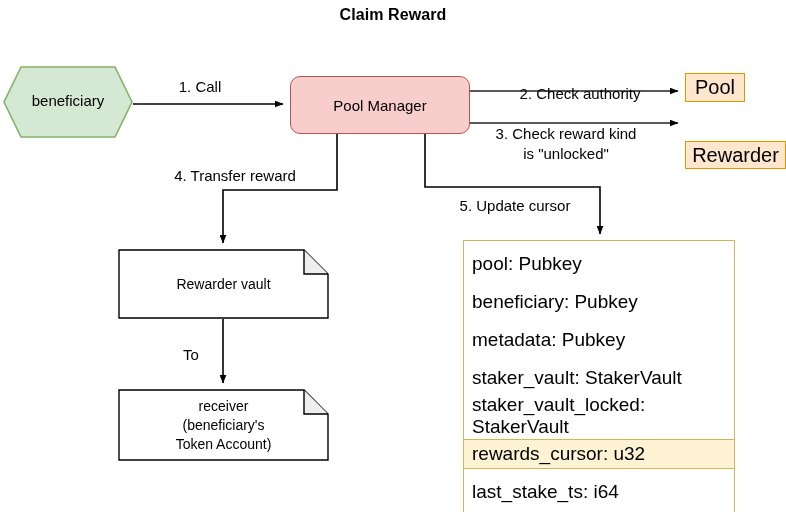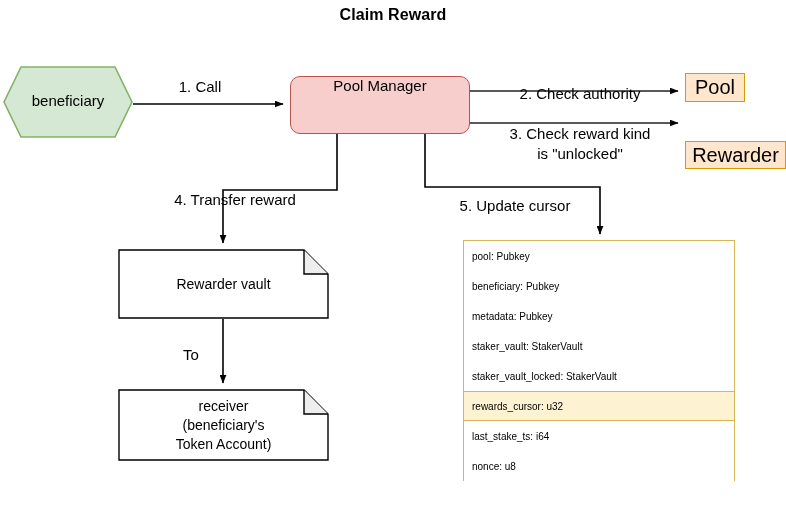--- a/index.html
+++ b/index.html
@@ -82,21 +82,21 @@
     position: absolute;
     left: 290px;
     top: 76px;
     width: 180px;
     height: 58px;
     background: #f8cecc;
     border: 1.6px solid #b85450;
     border-radius: 10px;
     box-sizing: border-box;
     display: flex;
-    align-items: flex-start;
+    align-items: center;
     justify-content: center;
     font-size: 15px;
     color: #000000;
   }
 
   
   .orange-box {
     position: absolute;
     background: #ffe6cc;
     border: 1.8px solid #d79b00;
@@ -149,36 +149,37 @@
     justify-content: center;
     font-size: 15px;
     color: #000000;
     box-sizing: border-box;
   }
   .staker-row {
     height: 30px;
     display: flex;
     align-items: center;
     padding-left: 8px;
-    font-size: 10px;
+    font-size: 19px;
     color: #000000;
     box-sizing: border-box;
     background: #ffffff;
+    margin-top: 8px;
   }
   .staker-row.highlight {
     background: #fdf3d3;
     border-top: 1.6px solid #d6b656;
     border-bottom: 1.6px solid #d6b656;
   }
 
   
   #label-call        { left: 140px; top: 77px;  width: 120px; }
   #label-check-auth  { left: 480px; top: 64px;  width: 200px; margin-top: 20px; }
-  #label-check-kind  { left: 470px; top: 124px; width: 220px; }
-  #label-transfer    { left: 145px; top: 166px; width: 180px; margin-top: 24px; }
+  #label-check-kind  { left: 456px; top: 124px; width: 220px; }
+  #label-transfer    { left: 145px; top: 166px; width: 180px; }
   #label-update      { left: 425px; top: 196px; width: 180px; }
   #label-to          { left: 170px; top: 345px; width: 42px;  }
 </style>
 </head>
 <body>
 
 <div id="diagram-canvas">
 
   <div class="diagram-title">Claim Reward</div>
 

